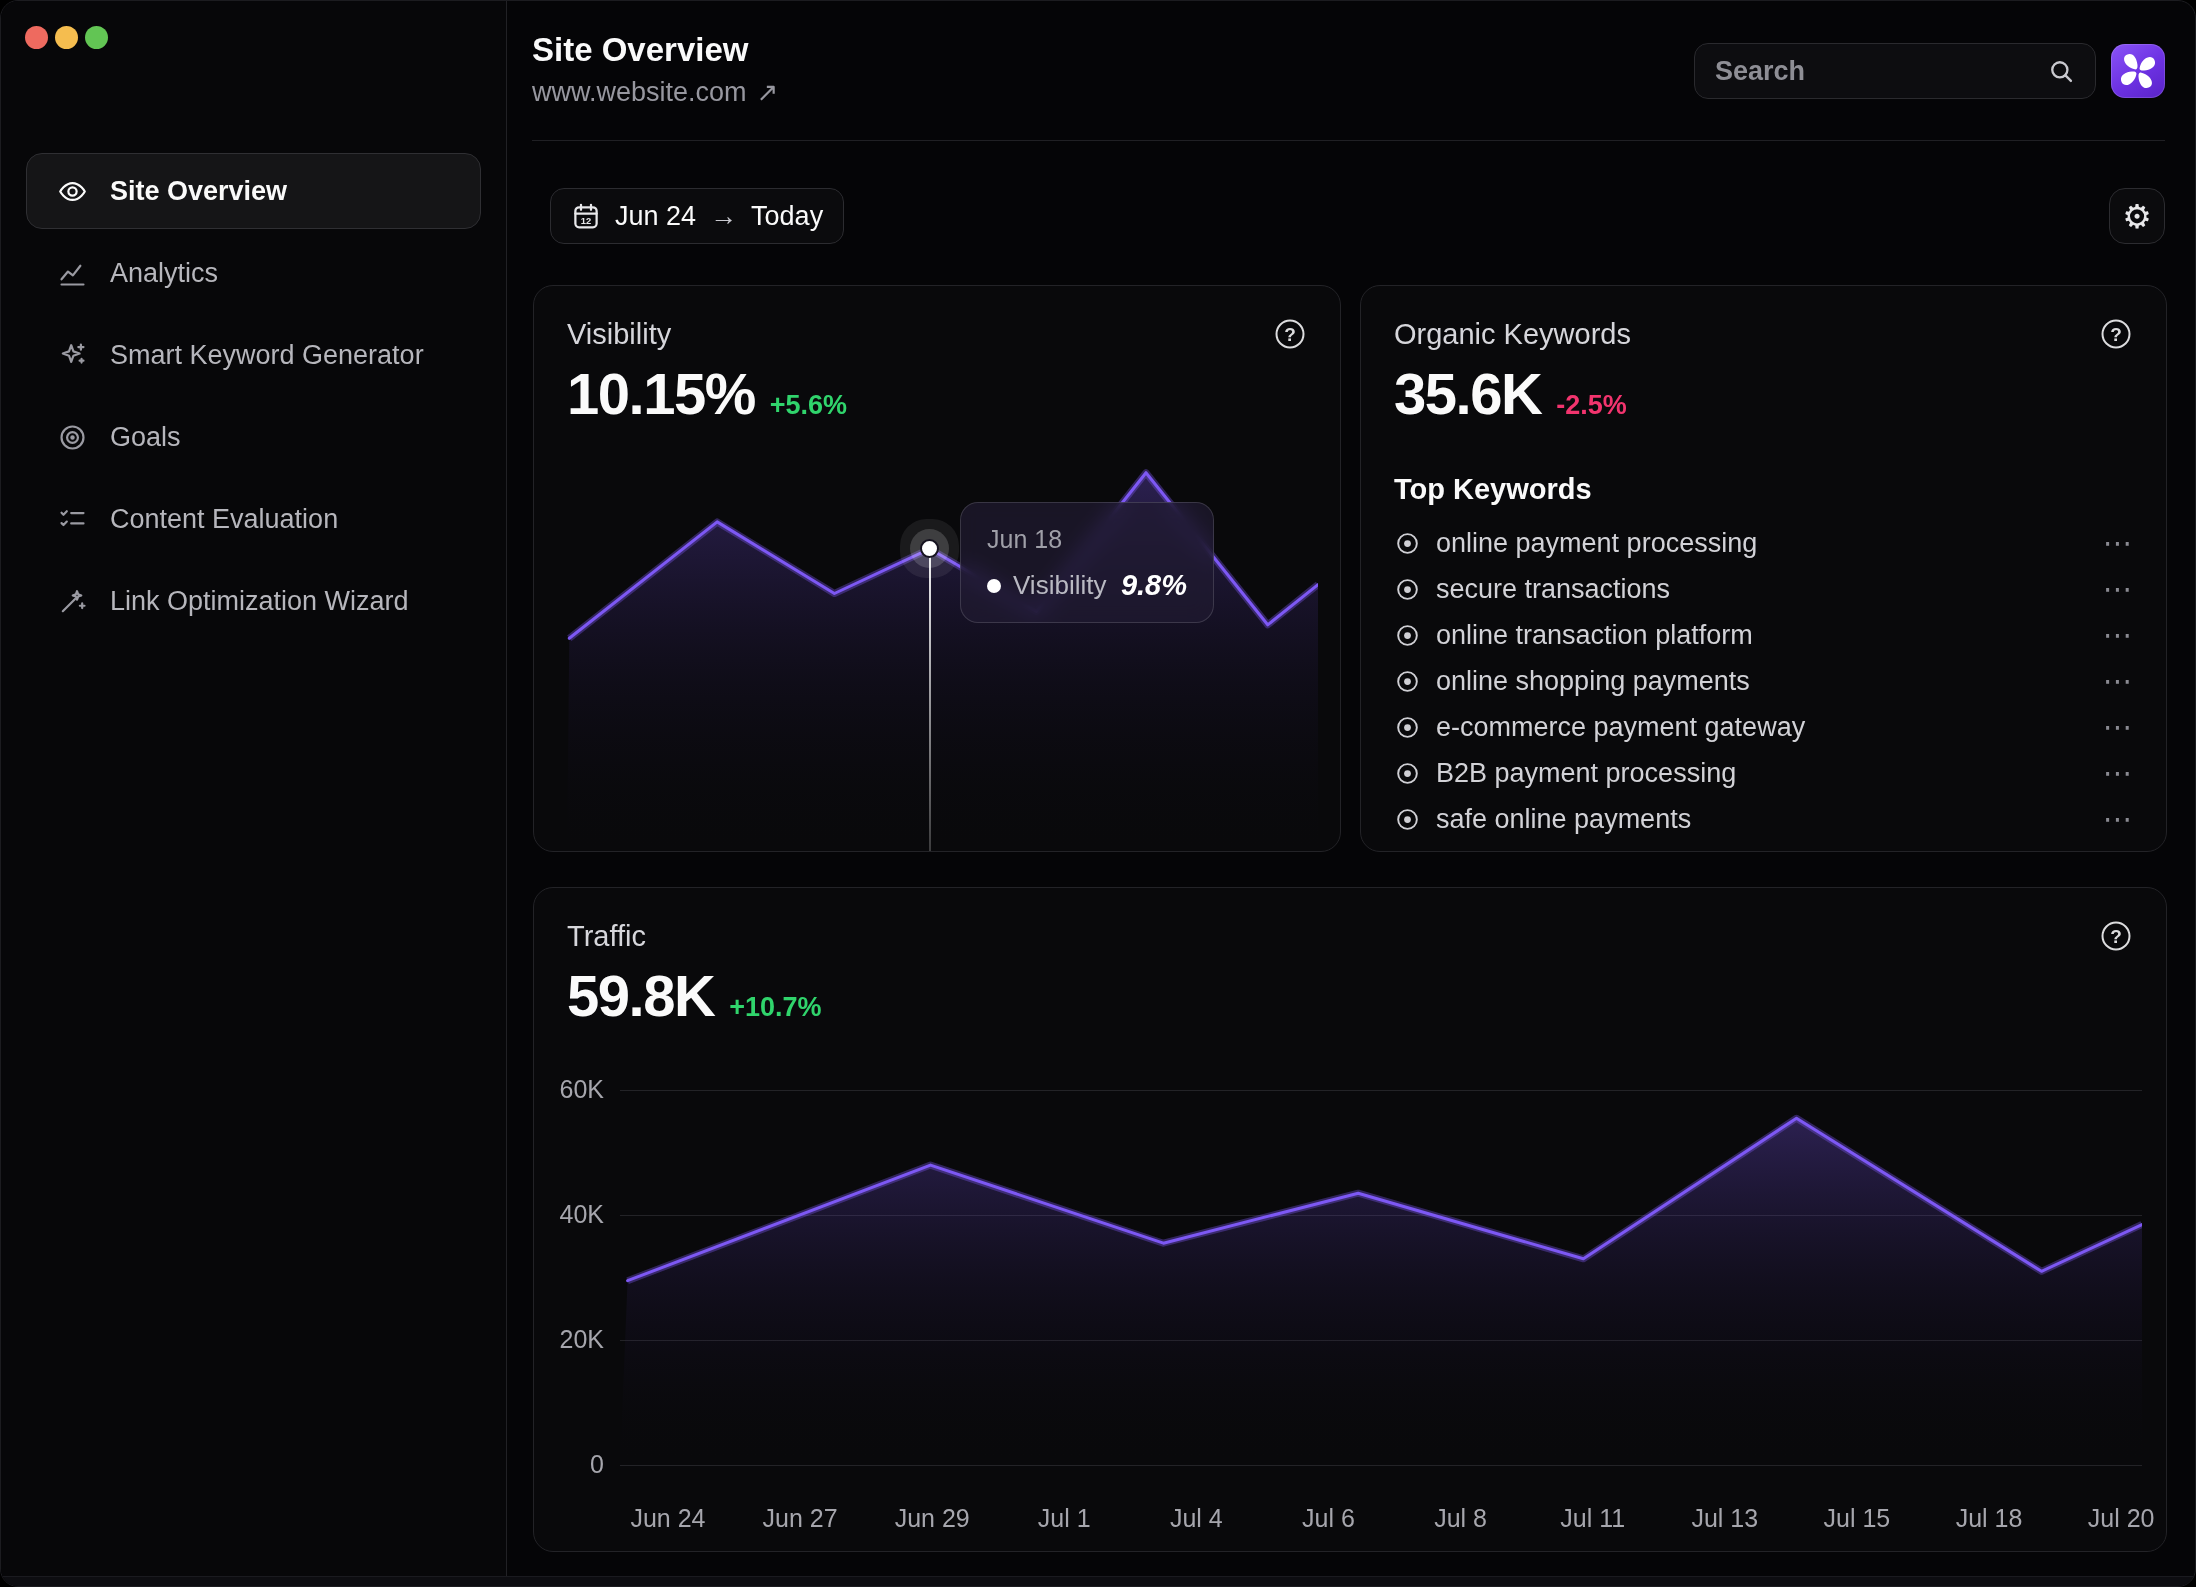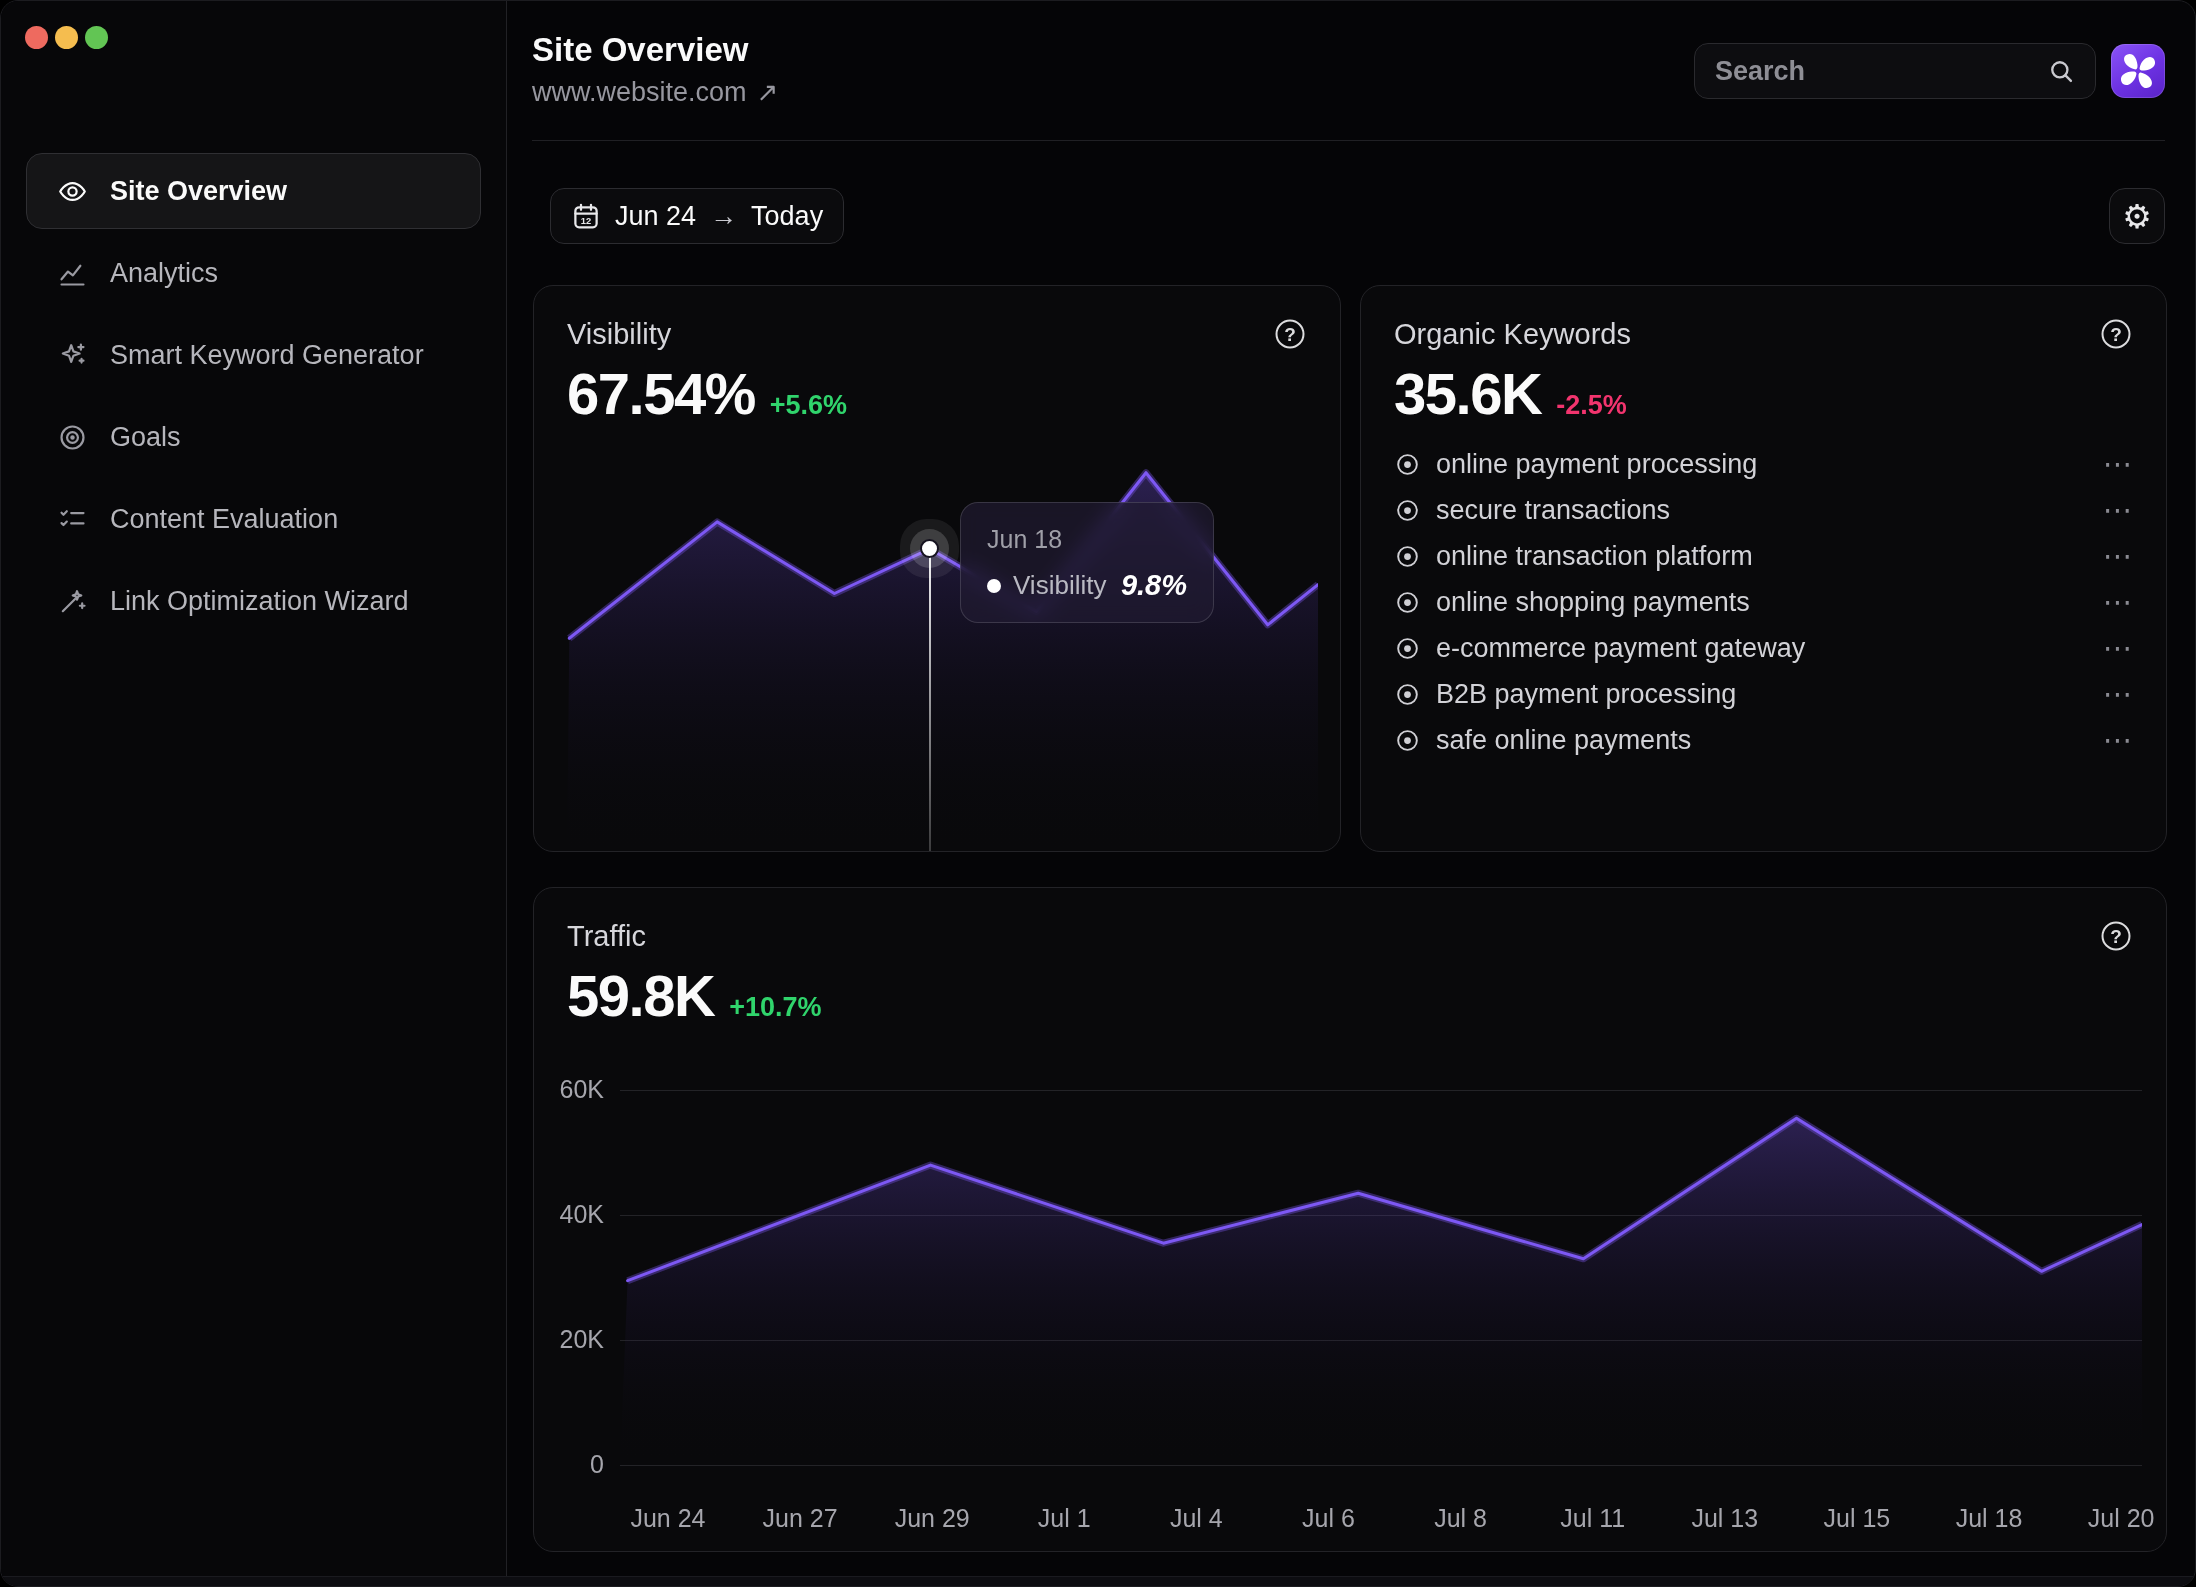--- a/index.html
+++ b/index.html
@@ -202,21 +202,21 @@
         <div class="card-head">
           <span class="card-title">Visibility</span>
           <button class="help-btn">
             <svg viewBox="0 0 36 36">
               <circle cx="18" cy="18" r="13.5"></circle>
               <text x="18" y="25" text-anchor="middle" stroke="none">?</text>
             </svg>
           </button>
         </div>
         <div class="value-row">
-          <span class="big-value">67.54%</span>
+          <span class="big-value">10.15%</span>
           <span class="delta up" id="visibility-delta">+5.6%</span>
         </div>
       </div>
       <div class="vis-chart">
         <svg width="751" height="391" viewBox="0 0 751 391" preserveAspectRatio="none">
             <defs>
               <linearGradient id="grad-visibility" x1="0" y1="0" x2="0" y2="1">
       <stop offset="0" stop-color="#7d58f4" stop-opacity="0.30"></stop>
       <stop offset="0.55" stop-color="#3c2878" stop-opacity="0.12"></stop>
       <stop offset="1" stop-color="#0a0814" stop-opacity="0"></stop>
@@ -247,20 +247,21 @@
             <svg viewBox="0 0 36 36">
               <circle cx="18" cy="18" r="13.5"></circle>
               <text x="18" y="25" text-anchor="middle" stroke="none">?</text>
             </svg>
           </button>
         </div>
         <div class="value-row">
           <span class="big-value">35.6K</span>
           <span class="delta down" id="keywords-delta">-2.5%</span>
         </div>
+        <div class="kw-heading">Top Keywords</div>
         <div class="kw-list" id="keyword-list">
             <div class="kw-row">
               <svg viewBox="0 0 24 24" fill="none" stroke="#cfcfd4" stroke-width="1.7">
                 <circle cx="12" cy="12" r="8.3"></circle>
                 <circle cx="12" cy="12" r="3" fill="#cfcfd4" stroke="none"></circle>
               </svg>
               <span class="kw-label">online payment processing</span>
               <span class="kw-more">⋯</span>
             </div>
             <div class="kw-row">

